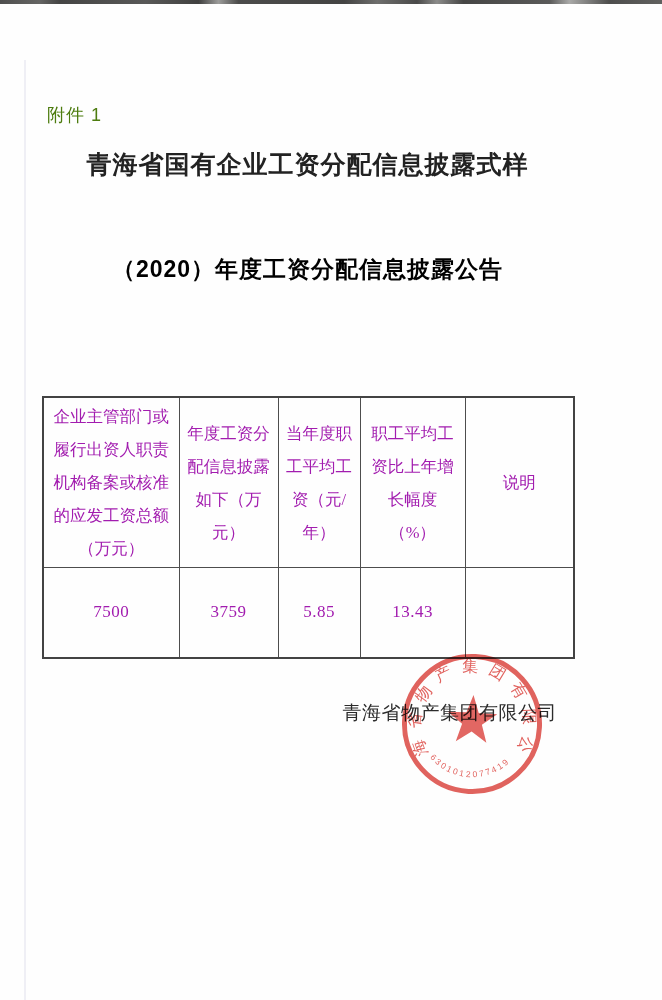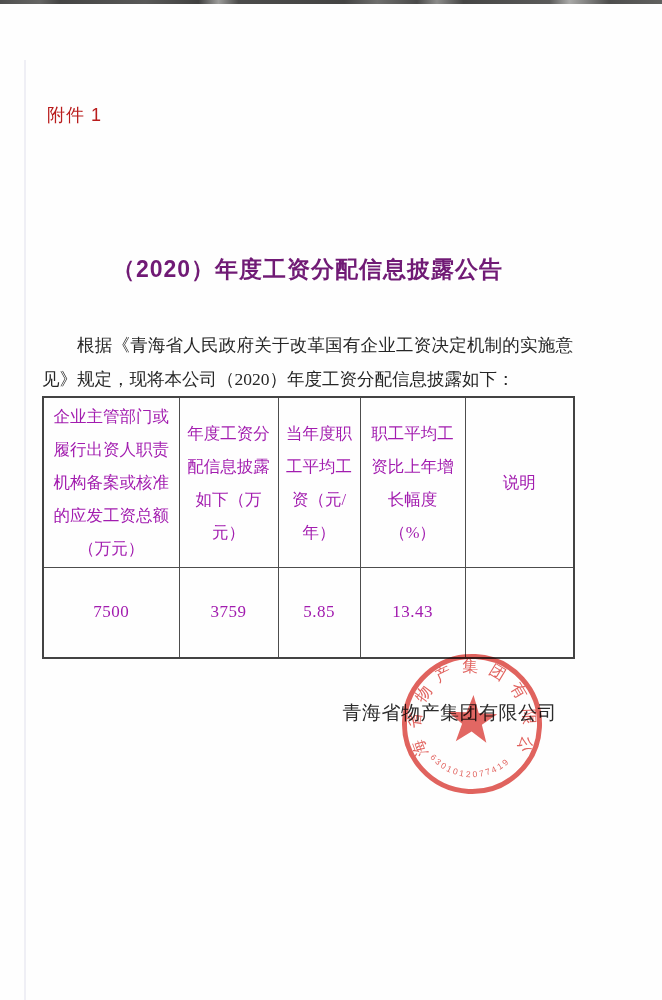--- a/index.html
+++ b/index.html
@@ -25,34 +25,34 @@
     opacity: .85;
   }
   .scan-edge-left {
     position: absolute; top: 60px; left: 24px; width: 2px; height: 940px;
     background: #ebebf2; opacity: .8;
   }
 
   .attachment-label {
     position: absolute; left: 47px; top: 103px;
     font-family: "Liberation Sans", sans-serif;
-    font-size: 18px; letter-spacing: 1px; color: #b91c1c;
+    font-size: 18px; letter-spacing: 1px; color: #4d7c0f;
   }
 
   .content { position: absolute; left: 42px; width: 531px; }
 
   .main-title {
     top: 148px; text-align: center;
     font-family: "Liberation Sans", sans-serif;
     font-weight: 700; font-size: 25px; letter-spacing: 1px; color: #222;
   }
   .subtitle {
     top: 254px; text-align: center;
     font-family: "Liberation Sans", sans-serif;
-    font-weight: 700; font-size: 23px; letter-spacing: 1px; color: #701a75;
+    font-weight: 700; font-size: 23px; letter-spacing: 1px; color: #000000;
   }
 
   .intro {
     top: 328px;
     font-size: 17.5px; line-height: 34px;
     text-indent: 2em; text-align: justify;
     color: #262626;
   }
 
   .disclosure-table {
@@ -92,24 +92,24 @@
 </head>
 <body>
 
 <div class="page">
 
   <div class="scan-edge-top"></div>
   <div class="scan-edge-left"></div>
 
   <div class="attachment-label">附件 1</div>
 
+  <div class="content main-title">青海省国有企业工资分配信息披露式样</div>
 
   <div class="content subtitle">（2020）年度工资分配信息披露公告</div>
 
-  <div class="content intro">根据《青海省人民政府关于改革国有企业工资决定机制的实施意见》规定，现将本公司（2020）年度工资分配信息披露如下：</div>
 
   <table class="disclosure-table">
     <colgroup>
       <col style="width:136px">
       <col style="width:99px">
       <col style="width:82px">
       <col style="width:105px">
       <col style="width:109px">
     </colgroup>
     <tbody>

